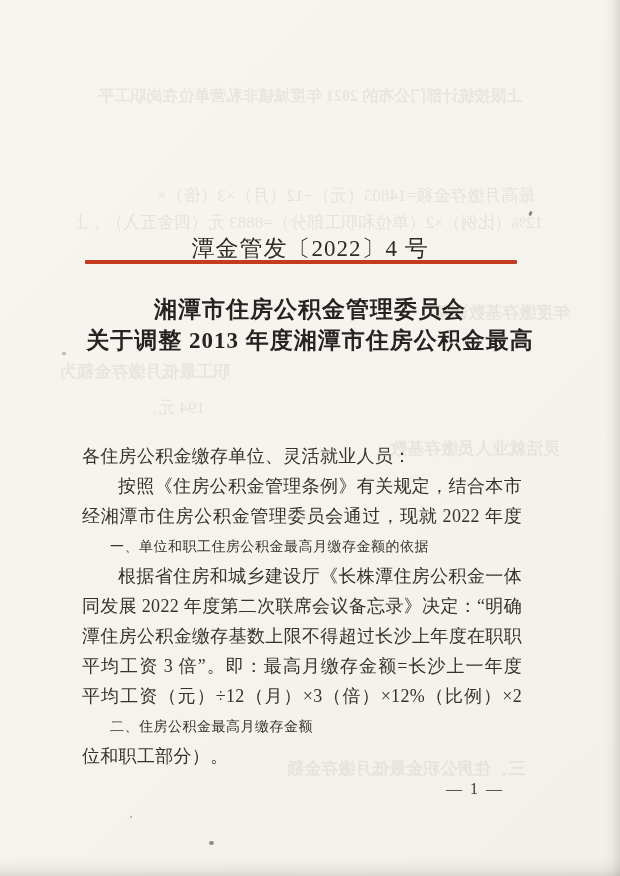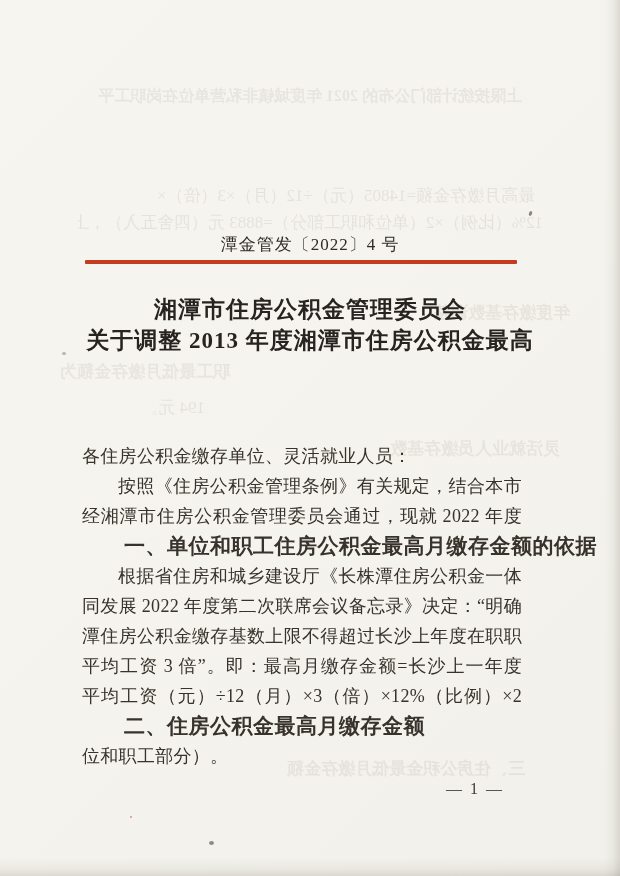--- a/index.html
+++ b/index.html
@@ -24,36 +24,36 @@
   .bleed.bold{font-weight:700;opacity:0.10;}
   
   .red-header{position:absolute;top:102px;left:0;width:100%;height:92px;
     display:flex;align-items:center;justify-content:center;}
   .red-header span{
     font-size:30px;font-weight:900;color:#d2482b;white-space:nowrap;
     transform:scaleY(2.15);letter-spacing:0px;
     text-shadow:0.5px 0 0 #d2482b;
     font-family:"Liberation Serif","DejaVu Serif",serif;}
   .doc-number{position:absolute;top:233px;left:0;width:100%;
-    text-align:center;font-size:17px;letter-spacing:1px;color:#2f2b27;}
+    text-align:center;font-size:23px;letter-spacing:1px;color:#2f2b27;}
   .red-line{position:absolute;top:260px;left:85px;width:432px;height:3.5px;
     background:#c53b20;border-radius:1px;}
   
   .title{position:absolute;top:294px;left:0;width:100%;text-align:center;
     font-weight:700;font-size:23px;line-height:31px;color:#272320;
     letter-spacing:1px;}
   
   .body-text{position:absolute;top:421px;left:82px;width:440px;
     font-size:18px;line-height:30px;letter-spacing:0.3px;color:#37322c;margin-top:20px;}
   .bline{white-space:nowrap;}
   .bline.fill{text-align:justify;text-align-last:justify;white-space:normal;
     height:30px;overflow:hidden;}
   .bline.indent{text-indent:2em;}
-  .bline.heading{font-weight:700;letter-spacing:0.5px;
-    font-family:"Liberation Sans","DejaVu Sans",sans-serif;font-size:21px;}
+  .bline.heading{font-weight:400;letter-spacing:0.5px;
+    font-family:"Liberation Sans","DejaVu Sans",sans-serif;font-size:14px;}
   .page-number{position:absolute;top:780px;left:446px;width:80px;
     font-size:16px;letter-spacing:2px;color:#403a33;}
   
   .speck{position:absolute;border-radius:50%;pointer-events:none;}
   .speck.s1{left:209px;top:841px;width:5px;height:4px;background:rgba(60,55,48,0.55);}
   .speck.s2{left:529px;top:211px;width:3px;height:5px;background:rgba(70,60,45,0.6);transform:rotate(25deg);}
   .speck.s3{left:62px;top:352px;width:4px;height:3px;background:rgba(70,65,55,0.35);}
   .speck.s4{left:130px;top:816px;width:2px;height:2px;background:rgba(170,60,40,0.5);}
 </style>
 </head>

